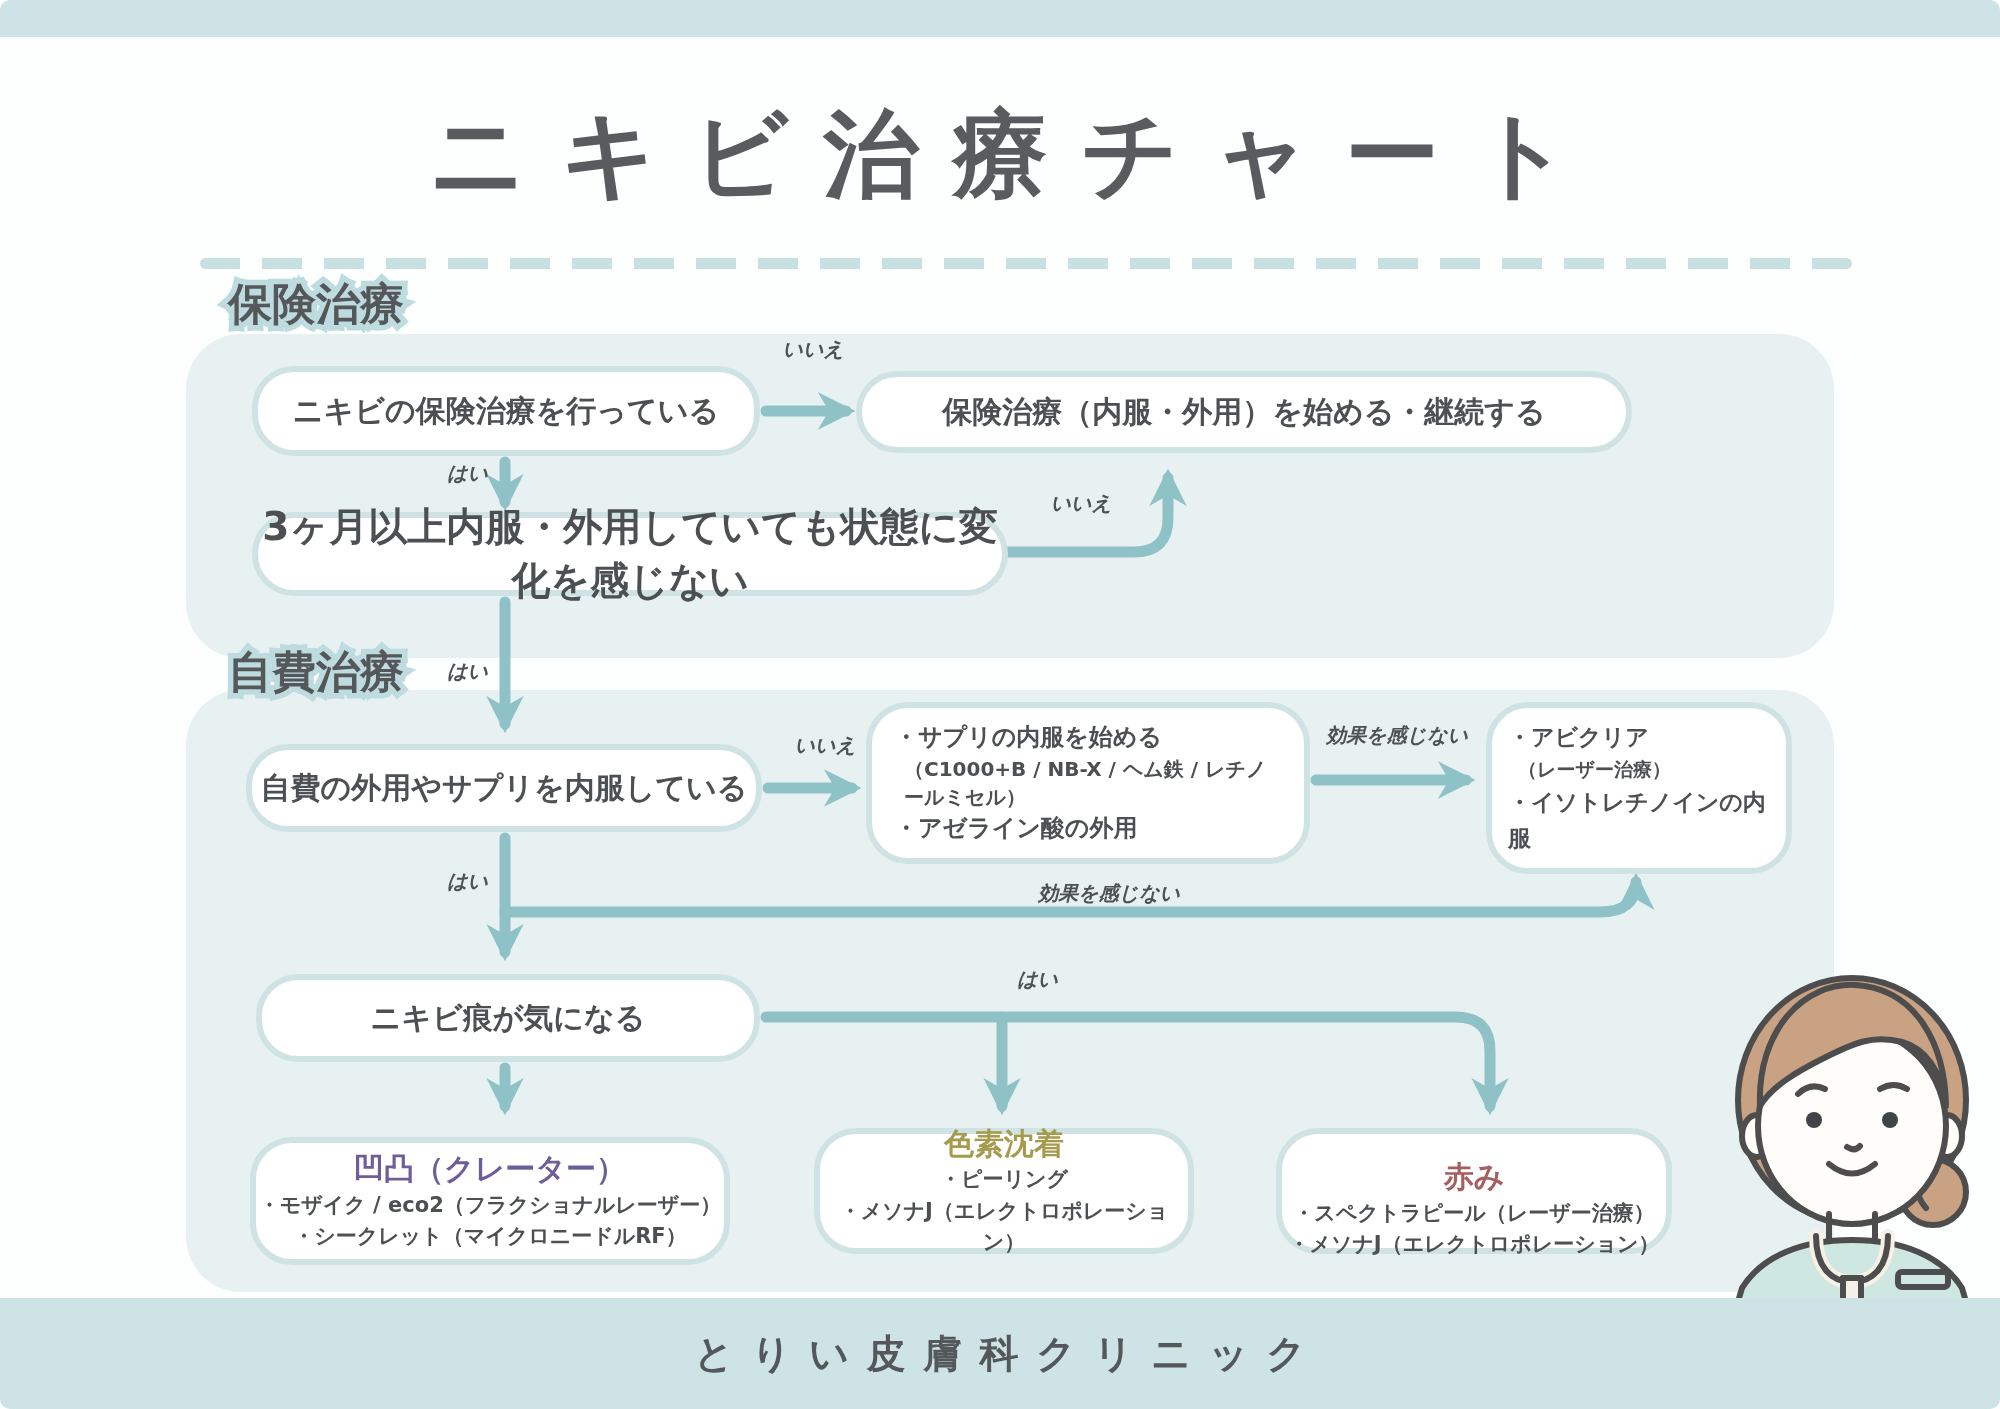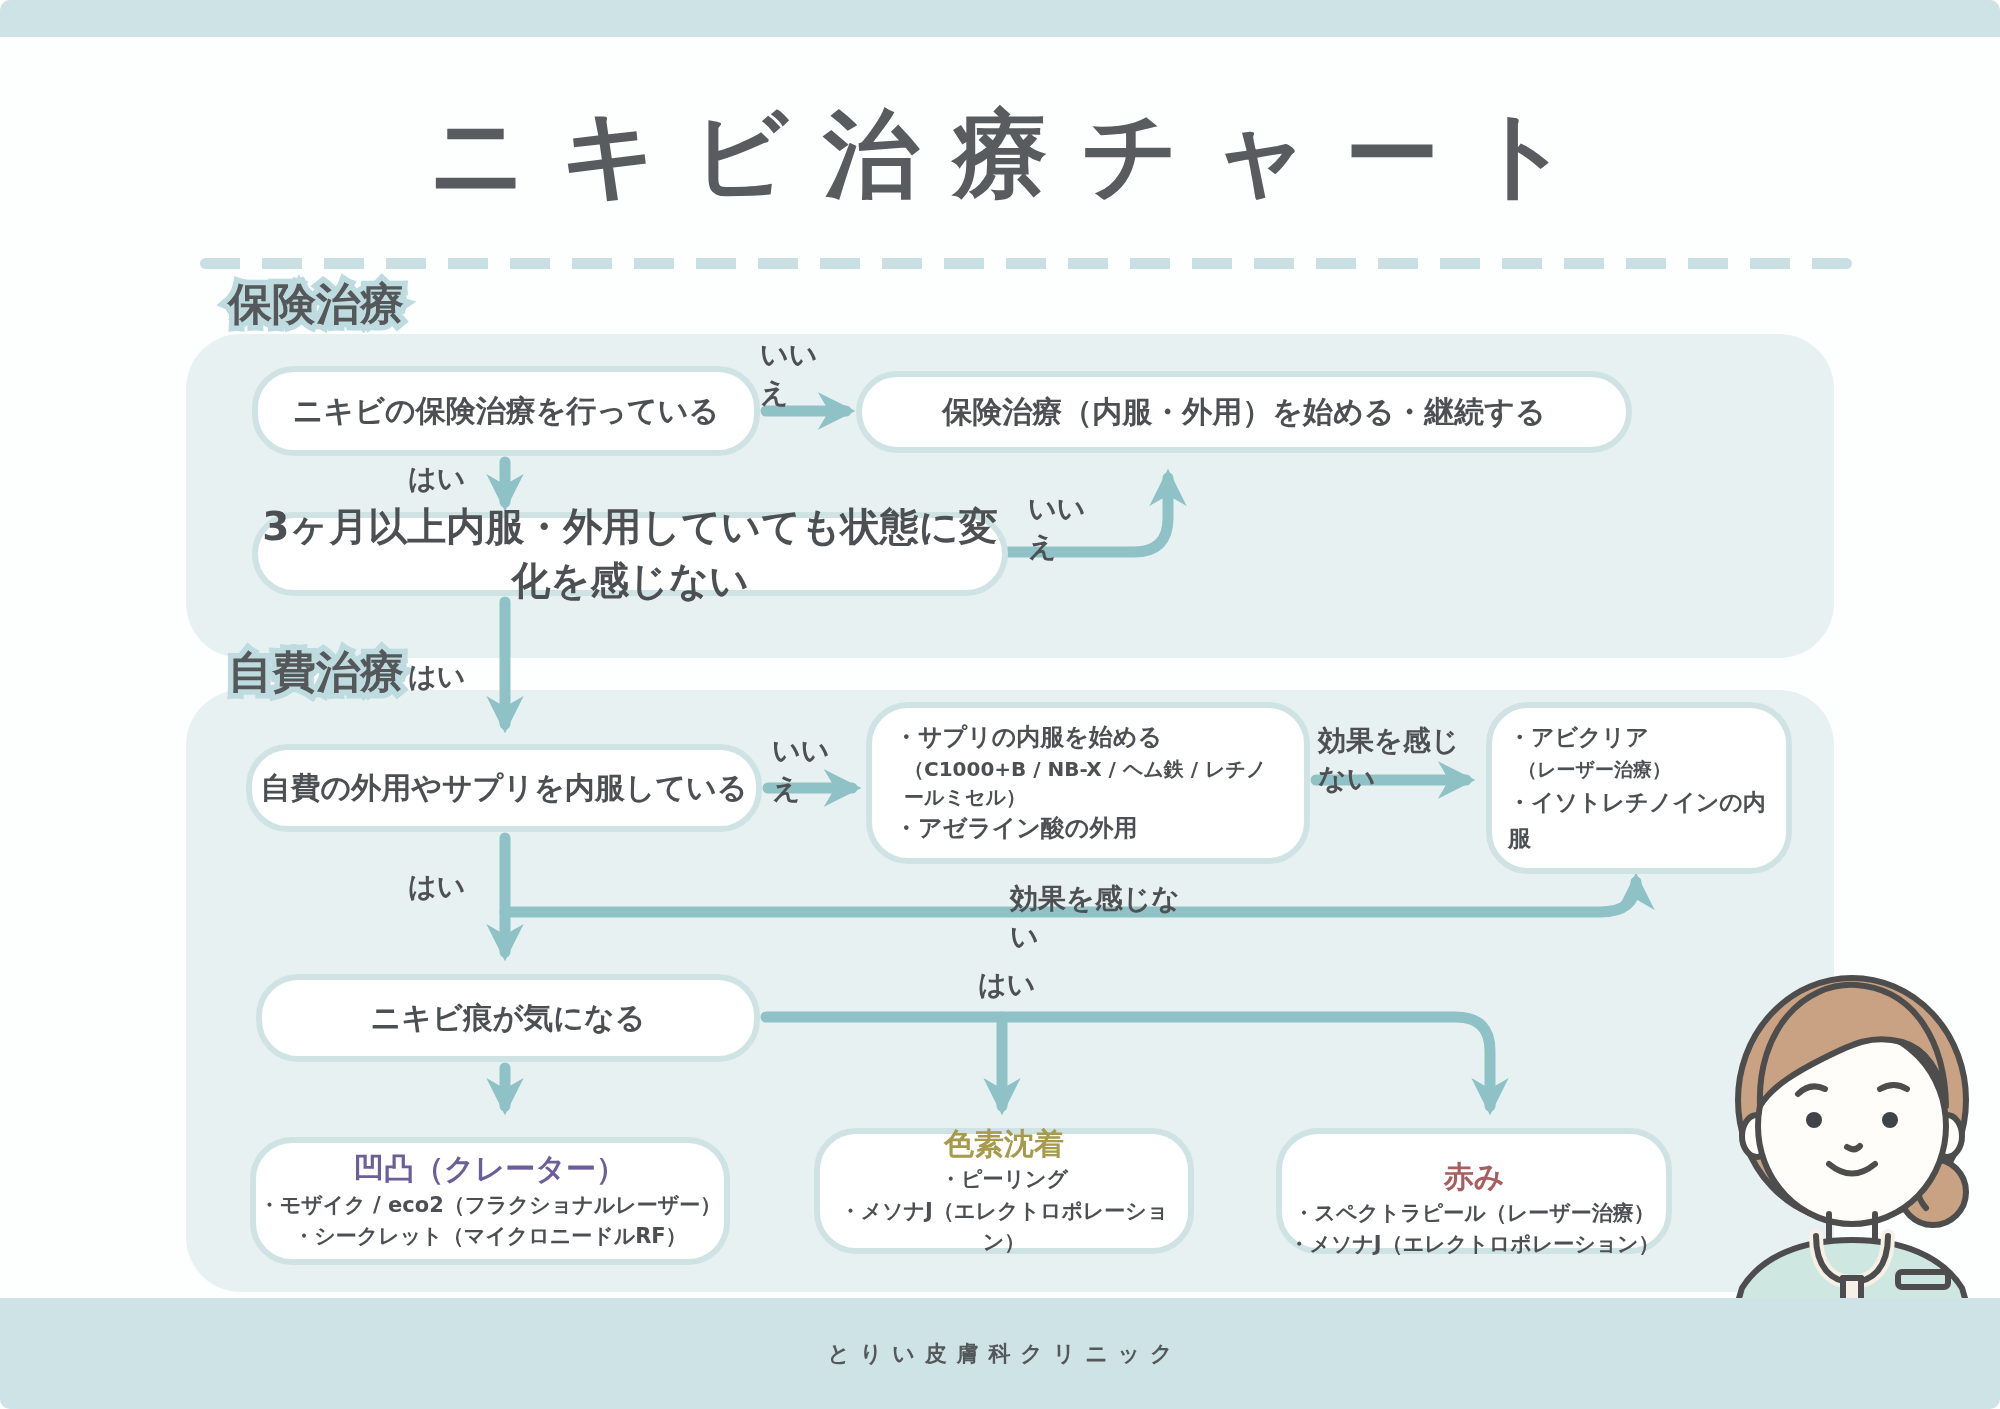--- a/index.html
+++ b/index.html
@@ -1,21 +1,21 @@
 <!DOCTYPE html>
 <html><head>
 <meta charset="utf-8">
 <style>
   html,body{margin:0;padding:0;background:#ffffff;}
   .page{position:relative;width:2000px;height:1409px;overflow:hidden;background:#fdfefe;
         font-family:"DejaVu Sans","Liberation Sans",sans-serif;color:#4d5053;border-radius:10px;}
   .bar{position:absolute;left:0;width:2000px;background:#cde3e5;}
   .bar.top{top:0;height:37px;}
   .bar.bottom{top:1298px;height:111px;z-index:6;display:flex;align-items:center;justify-content:center;}
-  .footer-text{font-size:22px;font-weight:bold;letter-spacing:0.45em;color:#55585b;text-indent:0.45em;}
+  .footer-text{font-size:39px;font-weight:bold;letter-spacing:0.45em;color:#55585b;text-indent:0.45em;}
   .title{position:absolute;left:0;right:0;top:92px;text-align:center;font-size:95px;font-weight:bold;
          letter-spacing:0.36em;text-indent:0.36em;color:#595c5f;z-index:3;}
   .dashes{position:absolute;left:200px;top:258px;width:1652px;height:11px;border-radius:6px;z-index:2;
           background:repeating-linear-gradient(90deg,#c9e0e3 0 40px,transparent 40px 62px);}
   .panel{position:absolute;background:#e8f1f2;border-radius:55px;z-index:1;}
   .panel.one{left:186px;top:334px;width:1648px;height:324px;}
   .panel.two{left:186px;top:690px;width:1648px;height:602px;}
   .section-label{position:absolute;z-index:3;font-size:44px;font-weight:800;line-height:1;}
   .section-label .outline{position:absolute;left:0;top:0;color:#bedcdf;-webkit-text-stroke:11px #bedcdf;}
   .section-label .fill{position:relative;color:#55585b;}
@@ -26,21 +26,21 @@
   .node.listbox{align-items:flex-start;text-align:left;padding:10px 22px;}
   .node .li{font-size:24px;line-height:1.45;}
   .node .li.small{font-size:20px;line-height:1.4;padding-left:10px;font-weight:bold;}
   .node .li.f{font-size:23px;line-height:1.55;}
   .node .li.f.small{font-size:19px;}
   .node .box-title{font-size:30px;line-height:1.35;}
   .node .sub{font-size:21px;line-height:1.5;}
   .t-crater{color:#6c5f99;}
   .t-pigment{color:#a69a4c;}
   .t-redness{color:#a75e60;margin-top:36px;}
-  .edge-label{position:absolute;z-index:4;font-size:28px;font-weight:bold;color:#4e5154;text-align:left;}
+  .edge-label{position:absolute;z-index:4;font-size:20px;font-weight:bold;color:#4e5154;text-align:right;font-style:italic;}
   .connectors{position:absolute;left:0;top:0;z-index:2;}
   .nurse{position:absolute;left:1702px;top:948px;z-index:5;}
 </style>
 </head>
 <body>
 
 <div class="page">
 
   <div class="bar top"></div>
 

